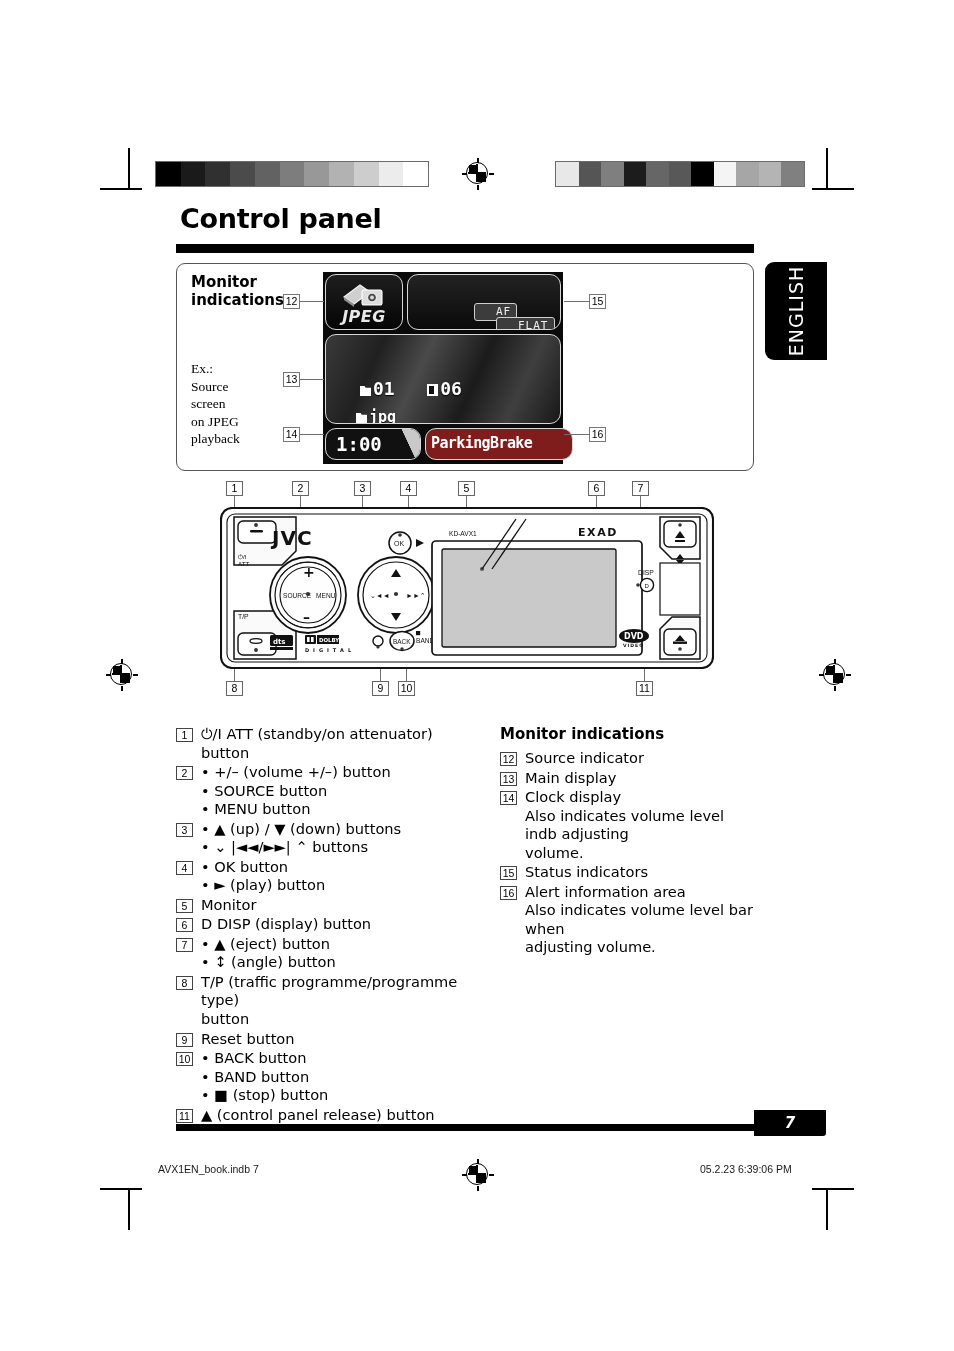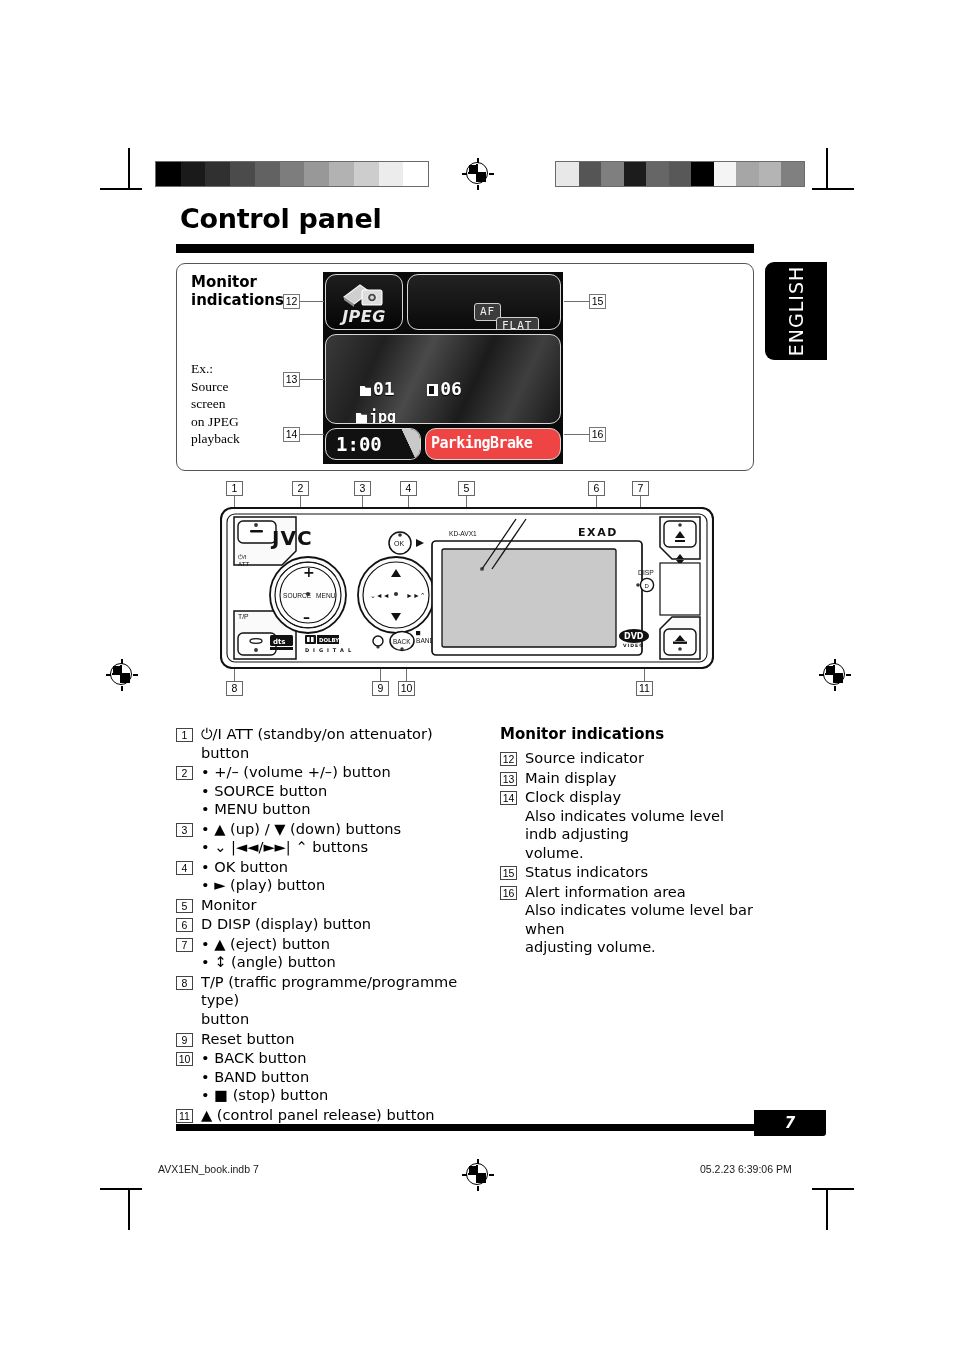--- a/index.html
+++ b/index.html
@@ -162,21 +162,21 @@
     background: linear-gradient(#232323, #0a0a0a);
   }
   .lcd-badge {
     position: absolute;
     font-family: "DejaVu Sans Mono", monospace;
     font-size: 11px;
     color: #f0f0f0;
     background: #3c3c3c;
     border: 1px solid #cfcfcf;
     border-radius: 3px;
-    padding: 1px 5px 2px 5px;
+    padding: 1px 5px 2px 21px;
     letter-spacing: 1px;
   }
   #badge-af { left: 66px; top: 28px; }
   #badge-flat { left: 88px; top: 42px; text-align: right; }
 
   #lcd-main {
     left: 2px; top: 62px; width: 236px; height: 90px;
     background:
       linear-gradient(115deg, #3a3a3a 0%, #202020 22%, #4a4a4a 40%, #1b1b1b 62%, #3f3f3f 80%, #181818 100%);
   }
@@ -226,22 +226,22 @@
   #lcd-clock .clk {
     position: absolute; left: 10px; top: 4px;
     font-family: "DejaVu Sans Mono", monospace;
     font-weight: bold; font-size: 19px; color: #fff;
   }
   #lcd-clock .wedge {
     position: absolute; right: 0; top: 0; bottom: 0; width: 34px;
     background: linear-gradient(245deg, #c9c9c9 0%, #c9c9c9 38%, #111 39%);
   }
   #lcd-alert {
-    left: 102px; top: 156px; width: 136px; height: 32px;
-    background: #ef4444;
+    left: 102px; top: 156px; width: 148px; height: 32px;
+    background: #7f1d1d;
   }
   #lcd-alert .alert-text {
     position: absolute; left: 5px; top: 5px;
     font-family: "DejaVu Sans Mono", monospace;
     font-weight: bold; font-size: 15px; color: #fff;
     letter-spacing: -0.6px;
   }
 
   
   .callout {

